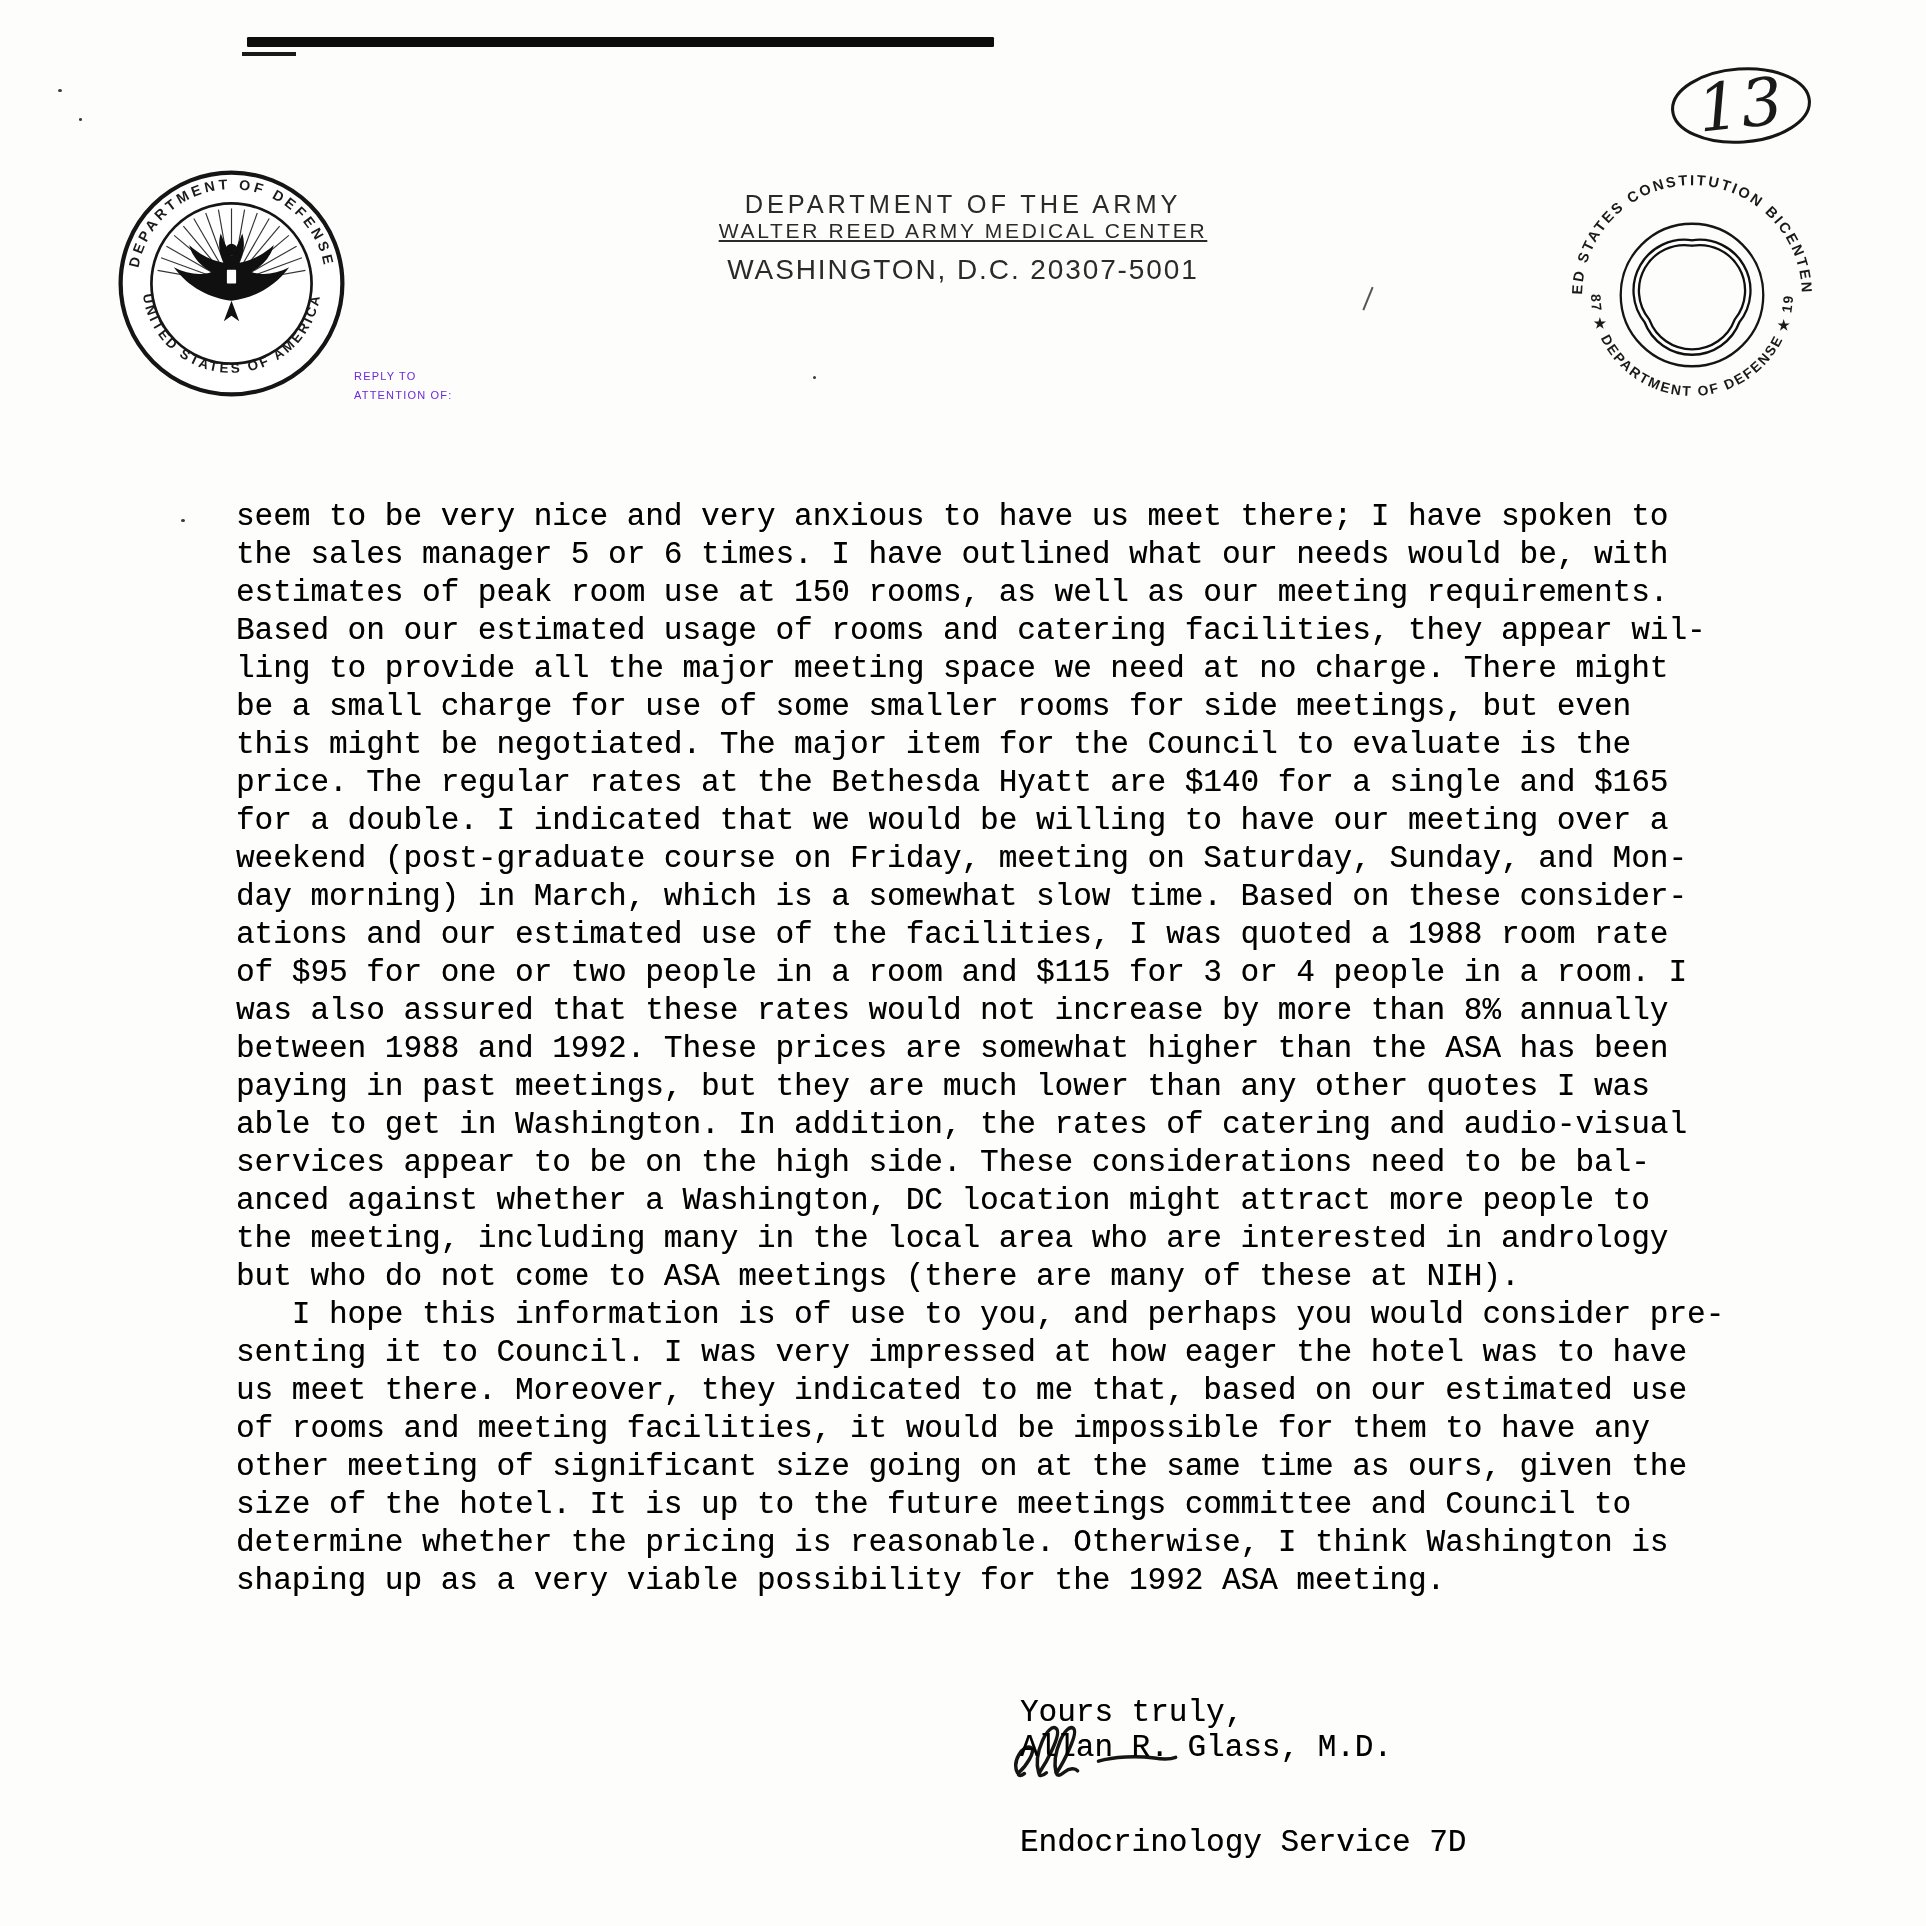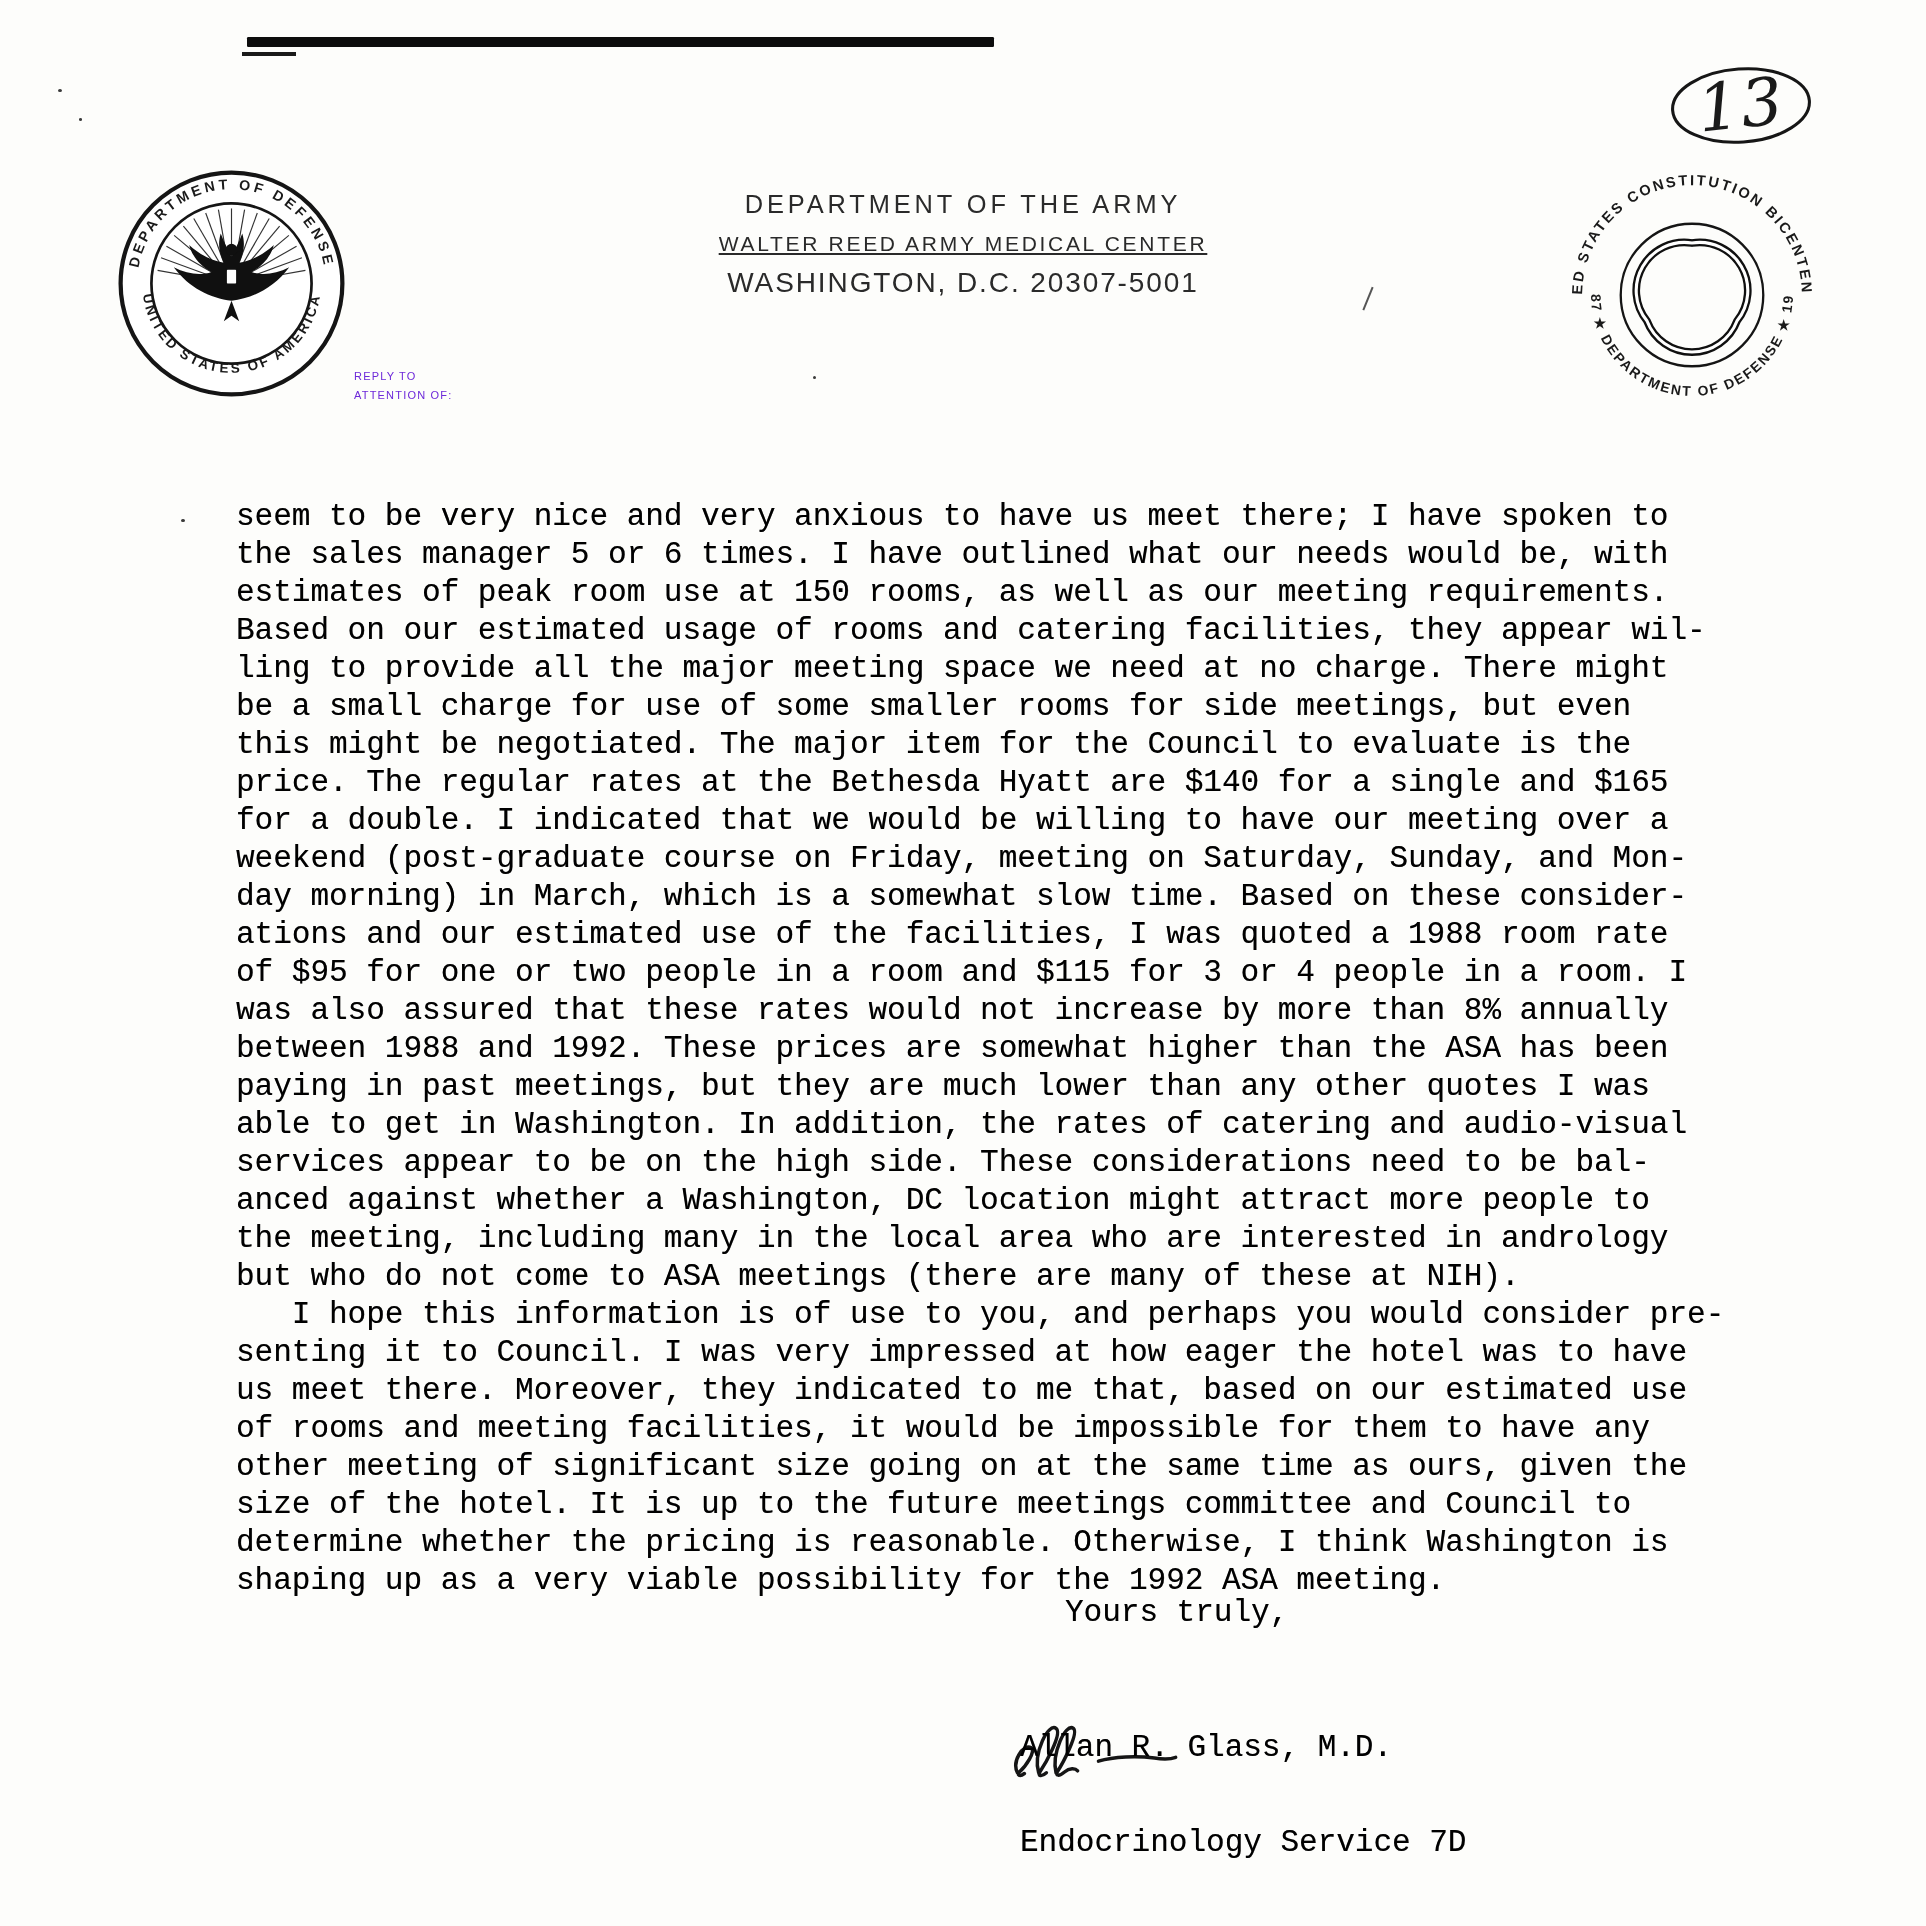--- a/index.html
+++ b/index.html
@@ -41,21 +41,21 @@
   .dod-seal-svg { position: absolute; left: 116px; top: 168px; width: 231px; height: 231px; }
   .bicentennial-svg { position: absolute; left: 1561px; top: 164px; width: 262px; height: 262px; }
 
   
   .letterhead-text {
     position: absolute; left: 597px; top: 190px; width: 732px;
     text-align: center; color: #2a2a2a;
   }
   .lh-dept {
     font-size: 25.4px; letter-spacing: 3.9px; font-weight: normal;
-    margin-bottom: 13px; white-space: nowrap;
+    white-space: nowrap;
   }
   .lh-facility {
     font-size: 21px; letter-spacing: 2.7px;
     margin-bottom: 10.8px; white-space: nowrap; text-decoration: underline;
   }
   .lh-city { font-size: 28px; letter-spacing: 1.9px; white-space: nowrap; }
 
   .reply-to {
     position: absolute; left: 354px; top: 367px;
     font-size: 11px; letter-spacing: 1.2px; line-height: 18.5px;
@@ -65,21 +65,21 @@
   
   .mono {
     font-family: "Liberation Mono", "DejaVu Sans Mono", monospace;
     font-size: 31px; line-height: 38px; color: #000000;
     text-shadow: 0.2px 0 0 rgba(20,20,20,.55);
   }
   .letter-body {
     position: absolute; left: 236px; top: 498px;
     width: 1541px; white-space: pre;
   }
-  .closing-salutation { position: absolute; left: 1020px; top: 1594px; white-space: pre; margin-left: 45px; }
+  .closing-salutation { position: absolute; left: 1020px; top: 1694px; white-space: pre; }
   .signature-svg { position: absolute; left: 1002px; top: 1707px; width: 247px; height: 89px; }
   .signer-name  { position: absolute; left: 1020px; top: 1729px; white-space: pre; }
   .signer-title { position: absolute; left: 1020px; top: 1824px; white-space: pre; }
   .copy-line    { position: absolute; left: 215px;  top: 1923px; white-space: pre; }
 
   svg text { fill: #1a1a1a; }
 </style>
 </head>
 <body>
 

